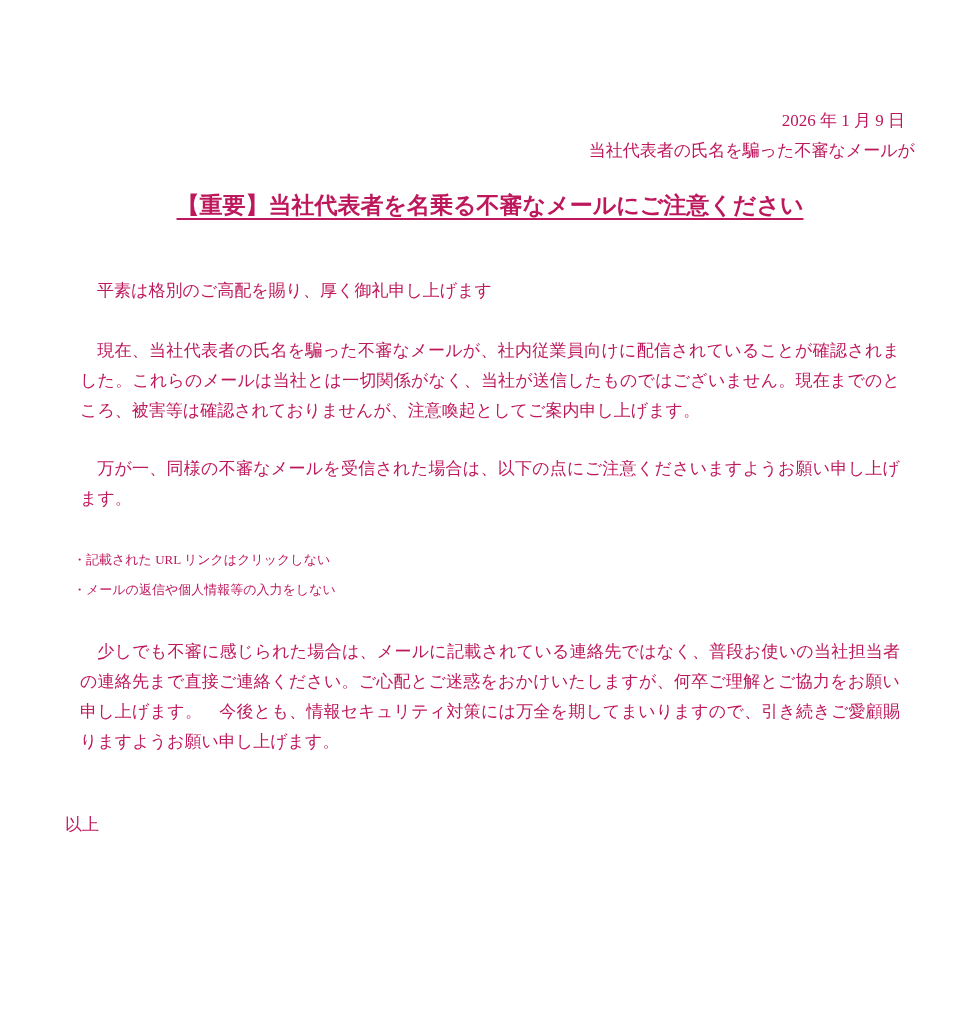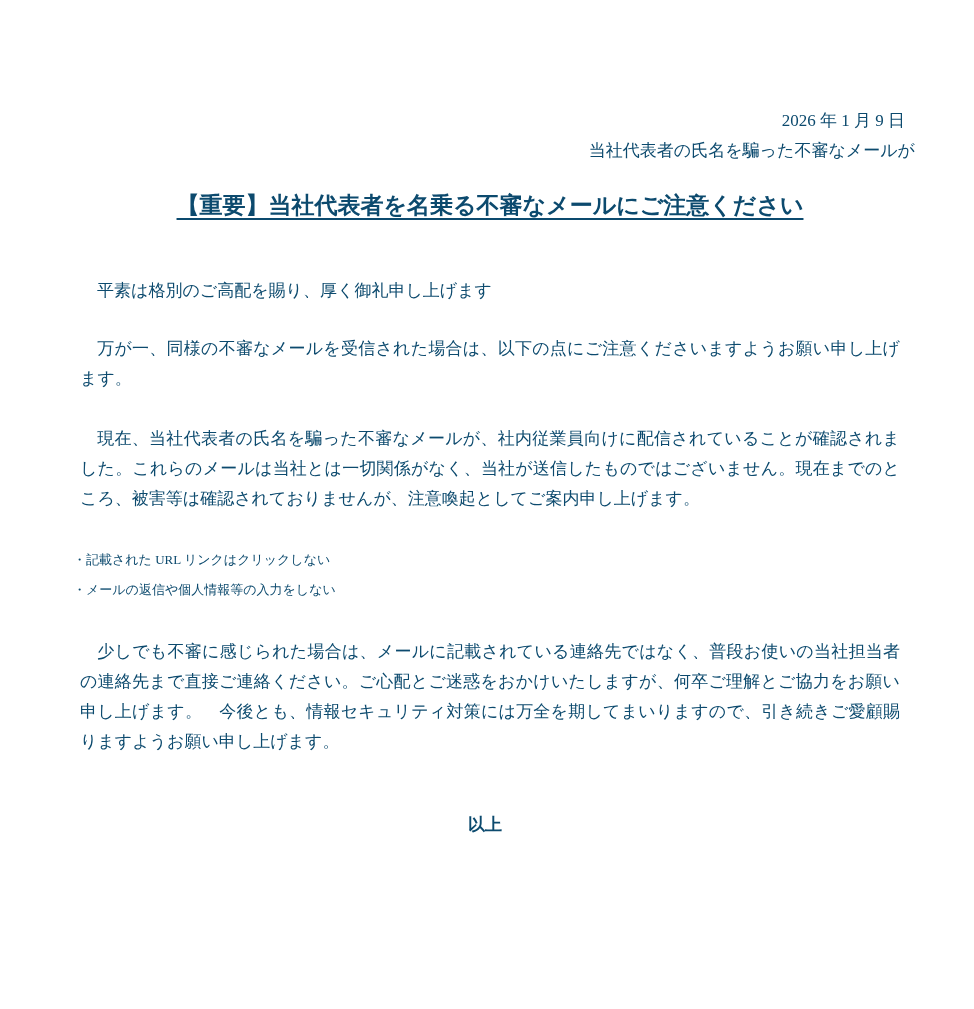--- a/index.html
+++ b/index.html
@@ -8,21 +8,21 @@
     background: #ffffff;
   }
   .page {
     position: relative;
     width: 974px;
     height: 1009px;
     background: #ffffff;
     overflow: hidden;
     box-sizing: border-box;
     font-family: "Liberation Serif", "DejaVu Serif", serif;
-    color: #0c4a6e;
+    color: #be185d;
     border-radius: 14px;
   }
   .content {
     box-sizing: border-box;
     width: 100%;
     height: 100%;
     padding: 106px 59px 0 65px;
   }
   .meta-line {
     font-size: 17px;
@@ -66,42 +66,41 @@
   }
   .bullet-list li {
     font-size: 13px;
     line-height: 30px;
   }
   .para-contact { margin-top: 32px; }
   .closing-line {
     margin-top: 53px;
     font-size: 17px;
     line-height: 30px;
-    text-align: center;
+    text-align: left;
     padding-right: 10px;
-    font-weight: bold;
   }
 </style>
 </head>
 <body>
 
 <div class="page">
   <div class="content">
 
     <div class="meta-line date-line">2026 年 1 月 9 日</div>
 
     <div class="meta-line company-line">当社代表者の氏名を騙った不審なメールが</div>
 
     <h1 class="doc-title"><span class="title-text">【重要】当社代表者を名乗る不審なメールにご注意ください</span></h1>
 
     <p class="para para-greeting">　平素は格別のご高配を賜り、厚く御礼申し上げます</p>
 
+    <p class="para para-notice">　現在、当社代表者の氏名を騙った不審なメールが、社内従業員向けに配信されていることが確認されました。これらのメールは当社とは一切関係がなく、当社が送信したものではございません。現在までのところ、被害等は確認されておりませんが、注意喚起としてご案内申し上げます。</p>
+
     <p class="para para-caution">　万が一、同様の不審なメールを受信された場合は、以下の点にご注意くださいますようお願い申し上げます。</p>
-
-    <p class="para para-notice">　現在、当社代表者の氏名を騙った不審なメールが、社内従業員向けに配信されていることが確認されました。これらのメールは当社とは一切関係がなく、当社が送信したものではございません。現在までのところ、被害等は確認されておりませんが、注意喚起としてご案内申し上げます。</p>
 
     <div class="section-block">
       <ul class="bullet-list">
         <li>・記載された URL リンクはクリックしない</li>
         <li>・メールの返信や個人情報等の入力をしない</li>
       </ul>
     </div>
 
     <p class="para para-contact">　少しでも不審に感じられた場合は、メールに記載されている連絡先ではなく、普段お使いの当社担当者の連絡先まで直接ご連絡ください。ご心配とご迷惑をおかけいたしますが、何卒ご理解とご協力をお願い申し上げます。　今後とも、情報セキュリティ対策には万全を期してまいりますので、引き続きご愛顧賜りますようお願い申し上げます。</p>
 

